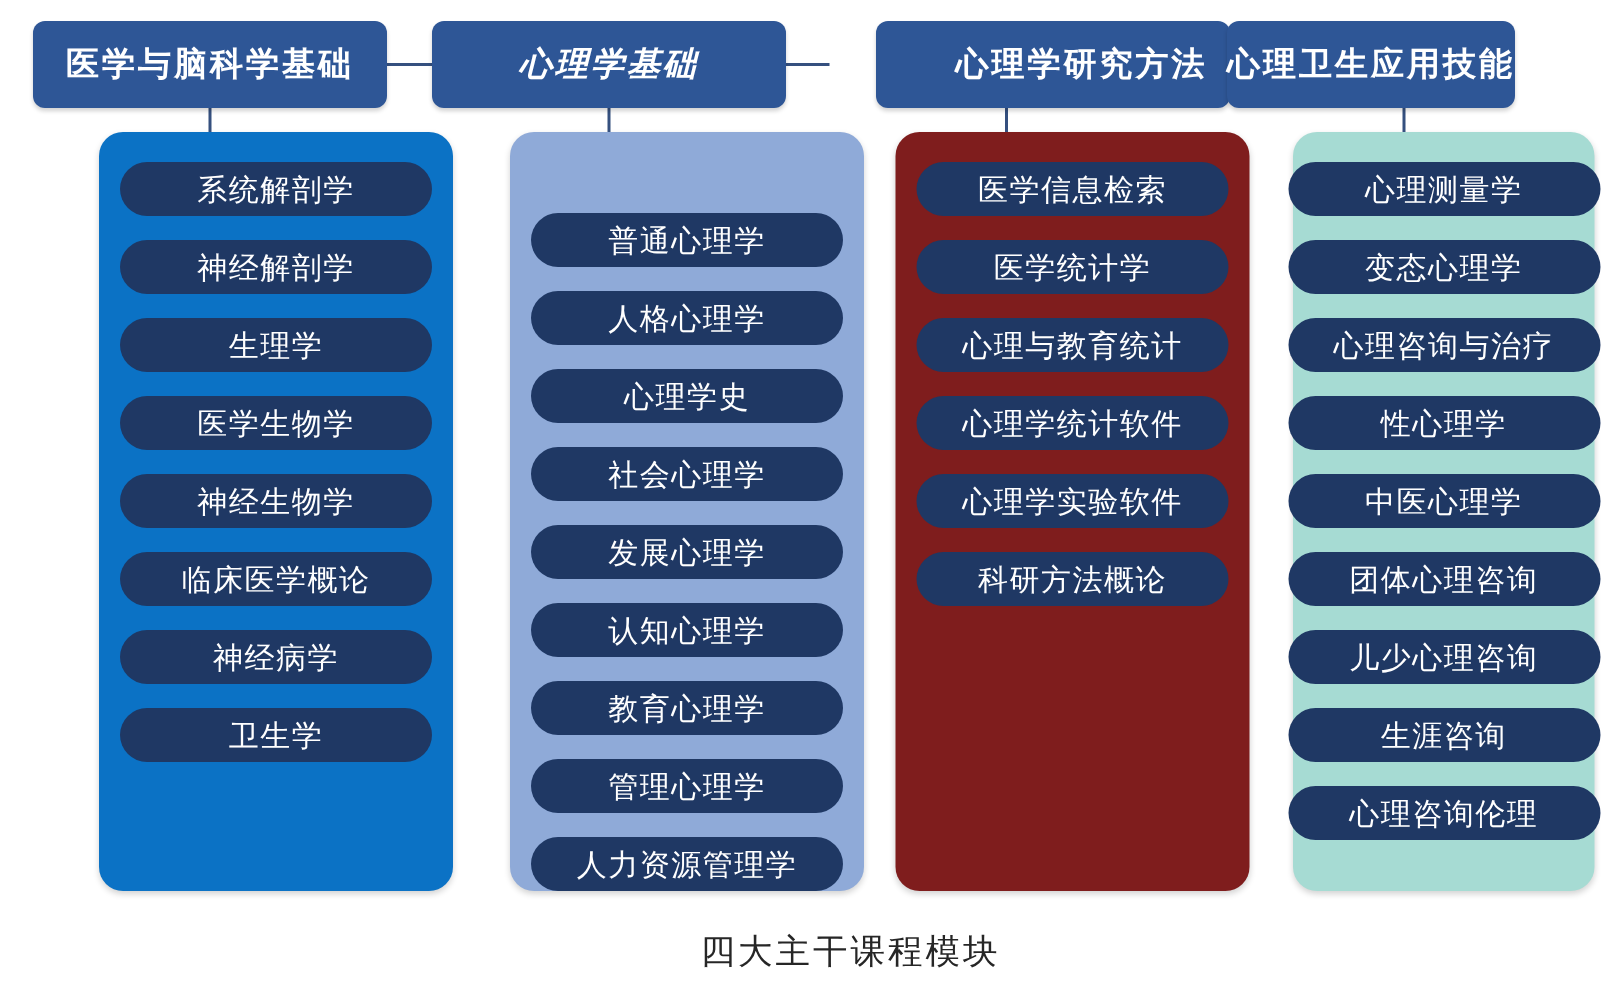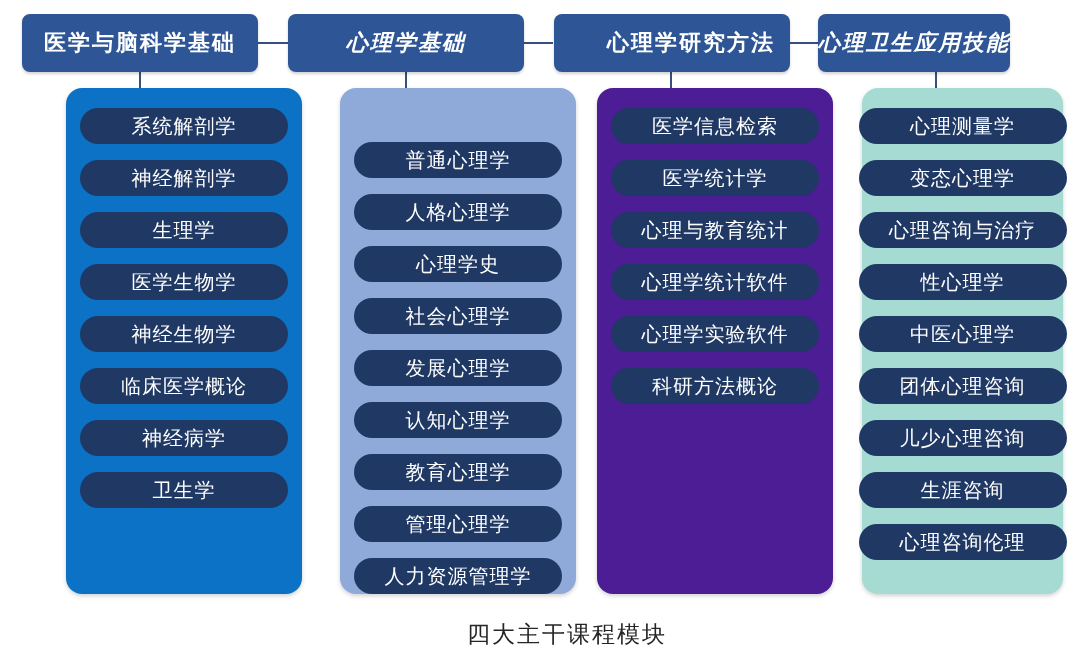--- a/index.html
+++ b/index.html
@@ -112,32 +112,32 @@
       <div class="course-pill">普通心理学</div>
       <div class="course-pill">人格心理学</div>
       <div class="course-pill">心理学史</div>
       <div class="course-pill">社会心理学</div>
       <div class="course-pill">发展心理学</div>
       <div class="course-pill">认知心理学</div>
       <div class="course-pill">教育心理学</div>
       <div class="course-pill">管理心理学</div>
       <div class="course-pill">人力资源管理学</div>
     </div>
-    <div class="module-header" style="left: 554px; width: 236px; padding-left: 38px;">心理学研究方法</div>
+    <div class="module-header" style="left: 584px; width: 236px; padding-left: 38px;">心理学研究方法</div>
     <div class="v-connector" style="left: 670px;"></div>
     <div class="h-connector" style="left: 789px; width: 29px;"></div>
-    <div class="module-column" style="left: 553px; width: 236px; background: #4c1d95;">
+    <div class="module-column" style="left: 553px; width: 236px; background: #7f1d1d;">
       <div class="course-pill">医学信息检索</div>
       <div class="course-pill">医学统计学</div>
       <div class="course-pill">心理与教育统计</div>
       <div class="course-pill">心理学统计软件</div>
       <div class="course-pill">心理学实验软件</div>
       <div class="course-pill">科研方法概论</div>
     </div>
-    <div class="module-header" style="left: 818px; width: 192px; font-style: italic;">心理卫生应用技能</div>
+    <div class="module-header" style="left: 818px; width: 192px;">心理卫生应用技能</div>
     <div class="v-connector" style="left: 935px;"></div>
     <div class="module-column" style="left: 818px; width: 201px; background: rgb(166, 219, 211);">
       <div class="course-pill">心理测量学</div>
       <div class="course-pill">变态心理学</div>
       <div class="course-pill">心理咨询与治疗</div>
       <div class="course-pill">性心理学</div>
       <div class="course-pill">中医心理学</div>
       <div class="course-pill">团体心理咨询</div>
       <div class="course-pill">儿少心理咨询</div>
       <div class="course-pill">生涯咨询</div>

